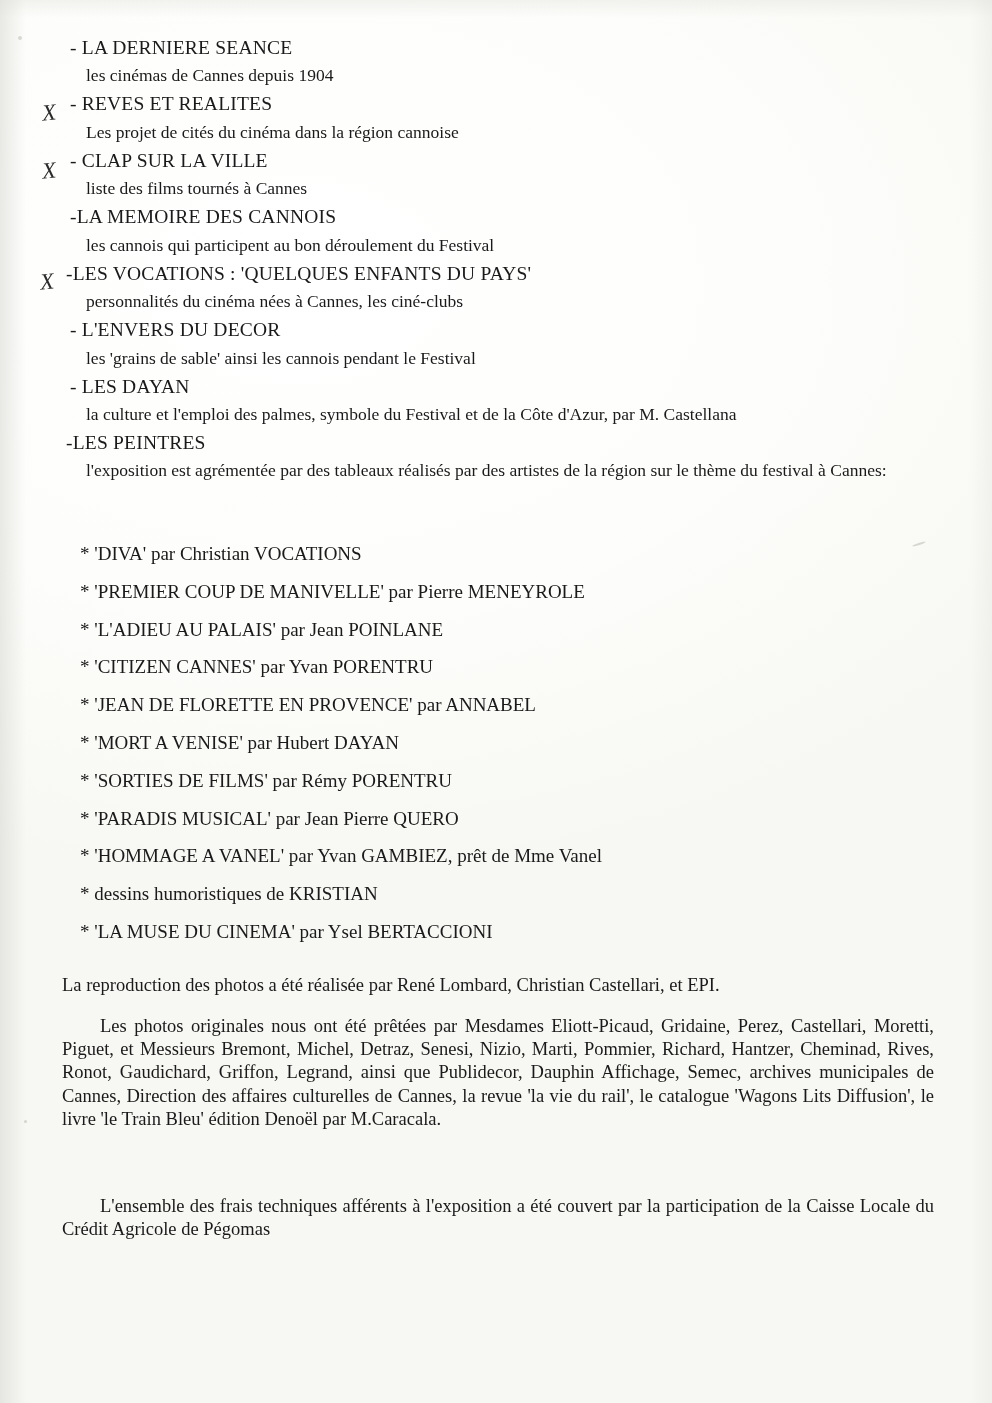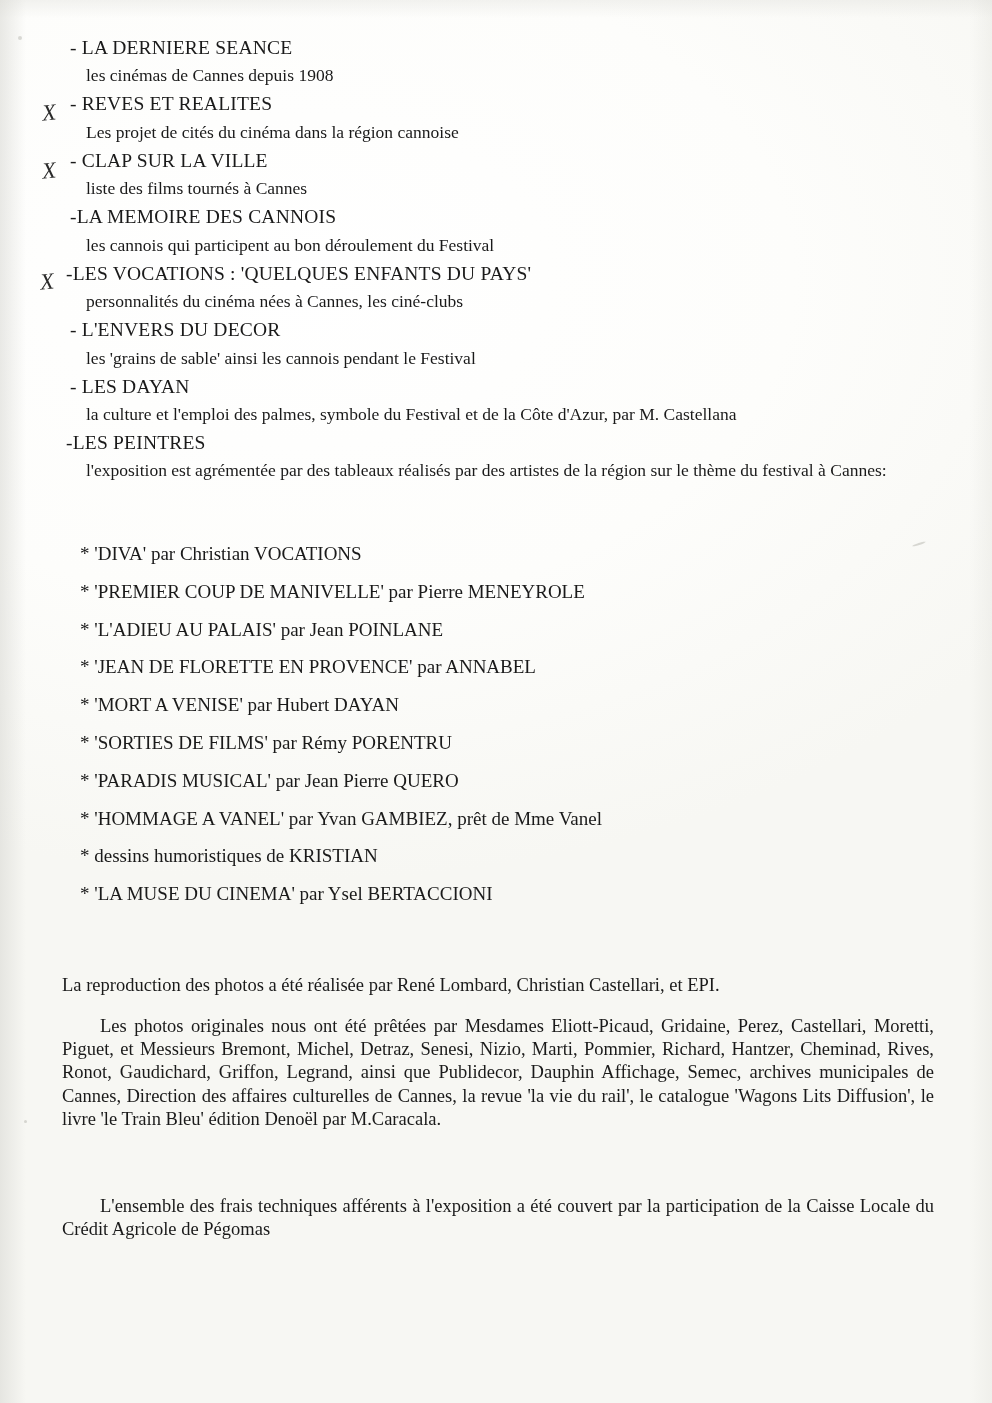--- a/index.html
+++ b/index.html
@@ -123,21 +123,21 @@
   <span class="speck" style="left:912px;top:543px;width:14px;height:2px;transform:rotate(-18deg);"></span>
   <span class="speck" style="left:24px;top:1120px;width:3px;height:3px;"></span>
 </div>
 
 <div class="content">
 
   <section class="outline">
 
     <div class="entry">
       <div class="entry-head">- LA DERNIERE SEANCE</div>
-      <div class="entry-sub">les cinémas de Cannes depuis 1908</div>
+      <div class="entry-sub">les cinémas de Cannes depuis 1904</div>
     </div>
 
     <div class="entry">
       <span class="hand-x" style="top:7px;">X</span>
       <div class="entry-head">- REVES ET REALITES</div>
       <div class="entry-sub">Les projet de cités du cinéma dans la région cannoise</div>
     </div>
 
     <div class="entry">
       <span class="hand-x" style="top:8px;">X</span>
@@ -170,20 +170,21 @@
       <div class="entry-head" style="padding-left:14px;">-LES PEINTRES</div>
       <div class="entry-sub wrap-sub" style="width:870px;">l'exposition est agrémentée par des tableaux réalisés par des artistes de la région sur le thème du festival à Cannes:</div>
     </div>
 
   </section>
 
   <section class="paintings">
     <div class="painting">* 'DIVA' par Christian VOCATIONS</div>
     <div class="painting">* 'PREMIER COUP DE MANIVELLE' par Pierre MENEYROLE</div>
     <div class="painting">* 'L'ADIEU AU PALAIS' par Jean POINLANE</div>
+    <div class="painting">* 'CITIZEN CANNES' par Yvan PORENTRU</div>
     <div class="painting">* 'JEAN DE FLORETTE EN PROVENCE' par ANNABEL</div>
     <div class="painting">* 'MORT A VENISE' par Hubert DAYAN</div>
     <div class="painting">* 'SORTIES DE FILMS' par Rémy PORENTRU</div>
     <div class="painting">* 'PARADIS MUSICAL' par Jean Pierre QUERO</div>
     <div class="painting">* 'HOMMAGE A VANEL' par Yvan GAMBIEZ, prêt de Mme Vanel</div>
     <div class="painting">* dessins humoristiques de KRISTIAN</div>
     <div class="painting">* 'LA MUSE DU CINEMA' par Ysel BERTACCIONI</div>
   </section>
 
   <section class="credits">

